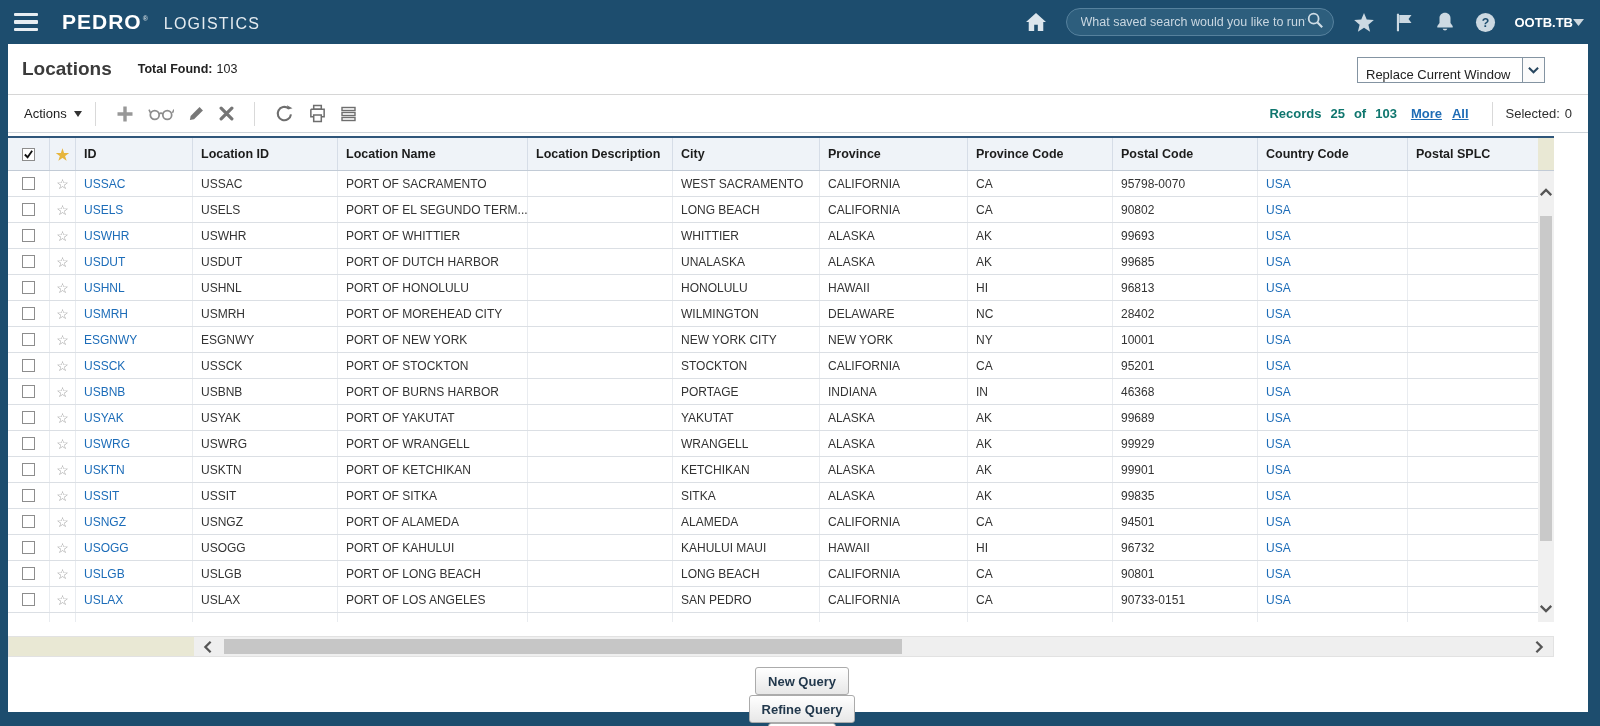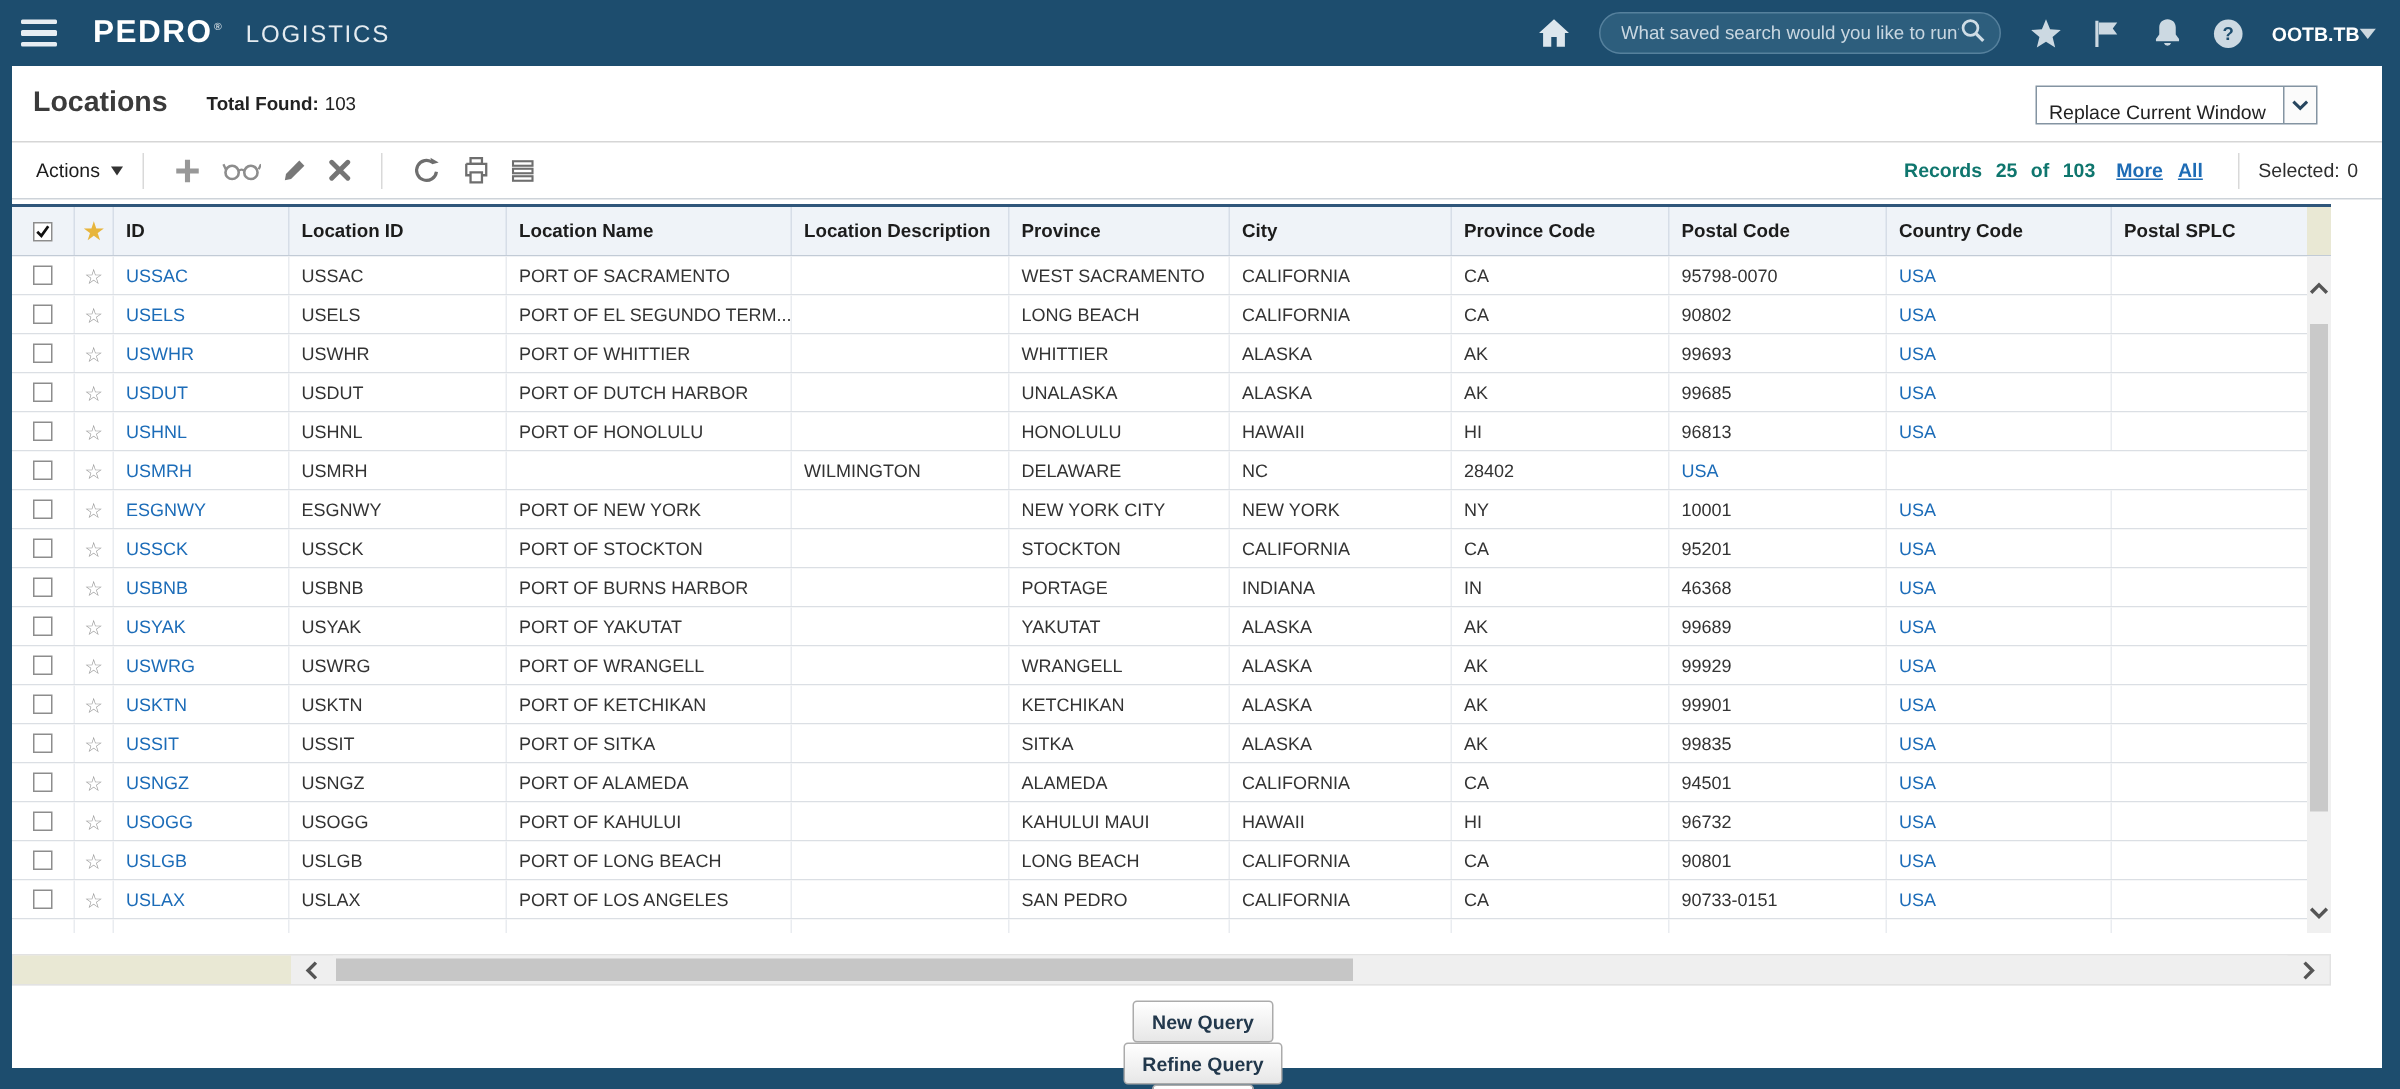--- a/index.html
+++ b/index.html
@@ -237,22 +237,22 @@
               </svg>
             </span>
         </div>
         <div class="hcell c-center">
             <span class="star-on">★</span>
           </div>
         <div class="hcell">ID</div>
         <div class="hcell">Location ID</div>
         <div class="hcell">Location Name</div>
         <div class="hcell">Location Description</div>
+        <div class="hcell">City</div>
         <div class="hcell">Province</div>
-        <div class="hcell">City</div>
         <div class="hcell">Province Code</div>
         <div class="hcell">Postal Code</div>
         <div class="hcell">Country Code</div>
         <div class="hcell" style="border-right:none">Postal SPLC</div>
       </div>
       <div class="corner"></div>
     </div>
 
     <div class="gbody">
       <div>
@@ -353,20 +353,21 @@
 
   <div class="grow cols">
     <div class="cell c-center">
               <span class="cb"></span>
             </div>
     <div class="cell c-center">
               <span class="star-off">☆</span>
             </div>
     <div class="cell link">USMRH</div>
     <div class="cell">USMRH</div>
+    <div class="cell">PORT OF MOREHEAD CITY</div>
     <div class="cell"></div>
     <div class="cell">WILMINGTON</div>
     <div class="cell">DELAWARE</div>
     <div class="cell">NC</div>
     <div class="cell">28402</div>
     <div class="cell link">USA</div>
     <div class="cell" style="border-right:none"></div>
   </div>
 
   <div class="grow cols">

